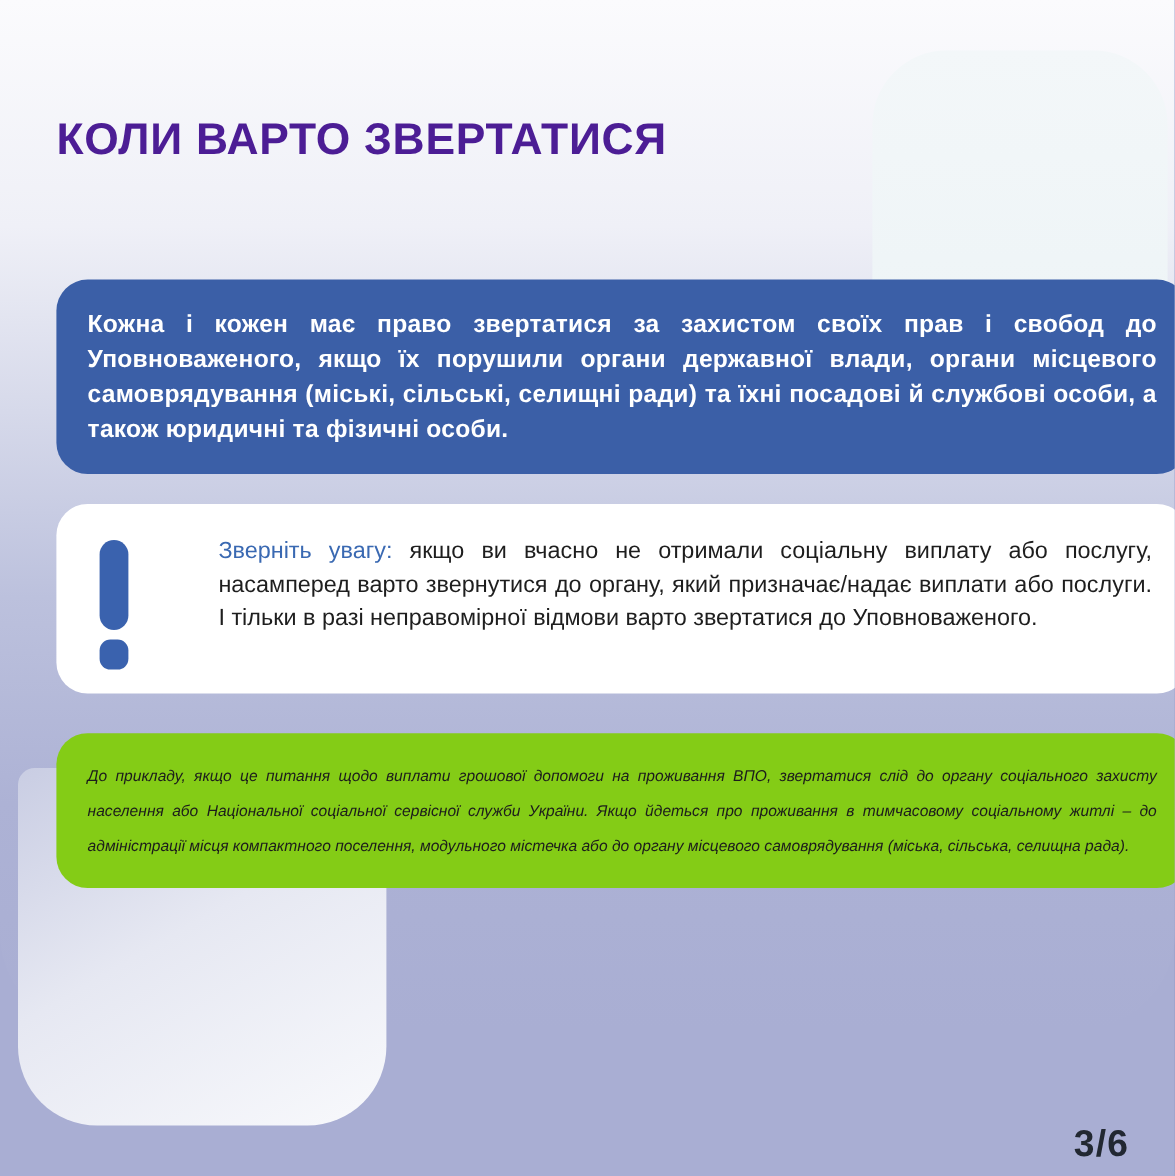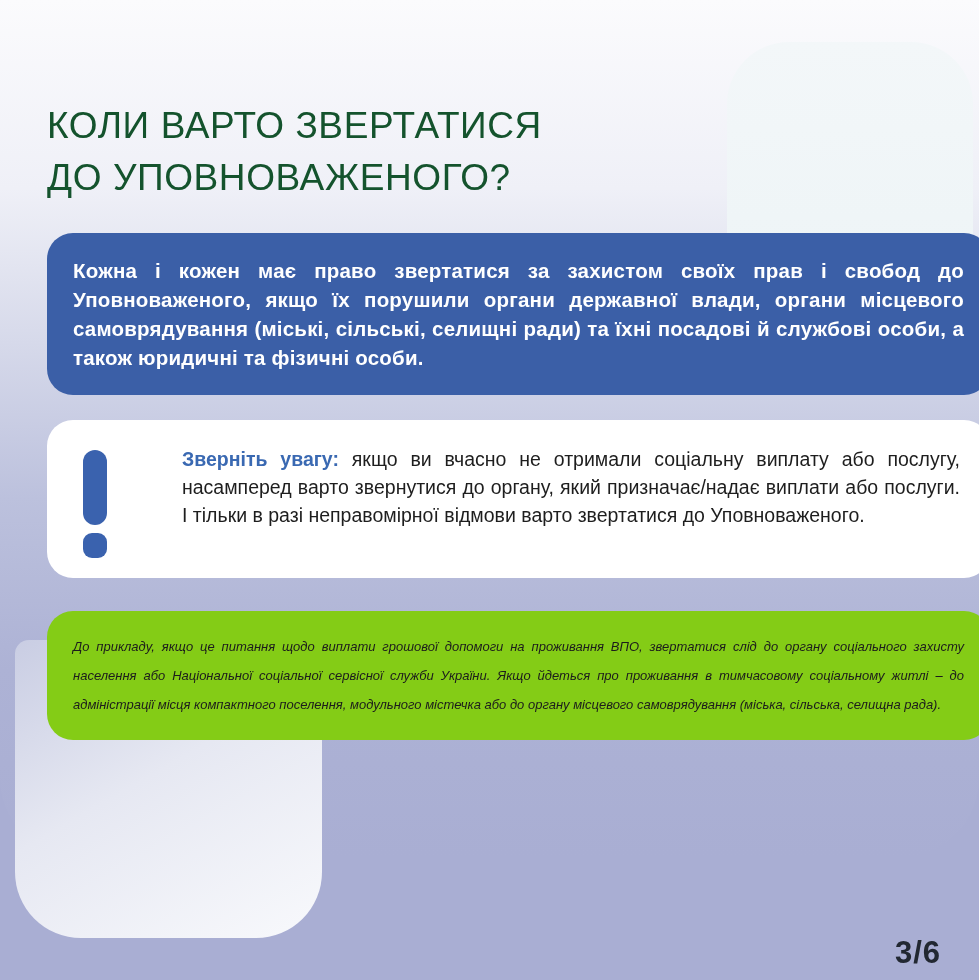--- a/index.html
+++ b/index.html
@@ -45,26 +45,26 @@
     top: 640px;
     width: 307px;
     height: 298px;
     border-radius: 14px 14px 66px 66px;
     background: linear-gradient(150deg, #c9cde3 0%, #e6e8f2 45%, #f8f9fc 100%);
   }
 
   .page-title {
     position: absolute;
     left: 47px;
-    top: 100px;
+    top: 90px;
     font-size: 37px;
-    font-weight: 400;
+    font-weight: 700;
     line-height: 52px;
     letter-spacing: 0.6px;
-    color: #14532d;
+    color: #4c1d95;
   }
 
   .card {
     position: absolute;
     left: 47px;
     width: 943px;
     border-radius: 26px;
   }
 
   .card-intro {
@@ -85,21 +85,21 @@
     min-height: 158px;
     padding: 25px 30px 25px 135px;
     font-size: 19.5px;
     font-weight: 500;
     line-height: 28px;
     color: #1e1e1e;
     text-align: justify;
   }
   .notice-lead {
     color: #3a69b2;
-    font-weight: 700;
+    font-weight: 400;
   }
 
   .excl-icon {
     position: absolute;
     left: 36px;
     top: 30px;
     width: 24px;
     height: 108px;
   }
   .excl-bar {
@@ -144,21 +144,20 @@
 <body>
 
 <div class="canvas">
 
   <div class="main-sheet"></div>
   <div class="corner-shape-tr"></div>
   <div class="corner-shape-bl"></div>
 
   <h1 class="page-title">
     <span>КОЛИ ВАРТО ЗВЕРТАТИСЯ</span><br>
-    <span>ДО УПОВНОВАЖЕНОГО?</span>
   </h1>
 
   <div class="card card-intro">
     <span>Кожна і кожен має право звертатися за захистом своїх прав і свобод до Уповноваженого, якщо їх порушили органи державної влади, органи місцевого самоврядування (міські, сільські, селищні ради) та їхні посадові й службові особи, а також юридичні та фізичні особи.</span>
   </div>
 
   <div class="card card-notice">
     <span class="excl-icon">
       <span class="excl-bar"></span>
       <span class="excl-dot"></span>

